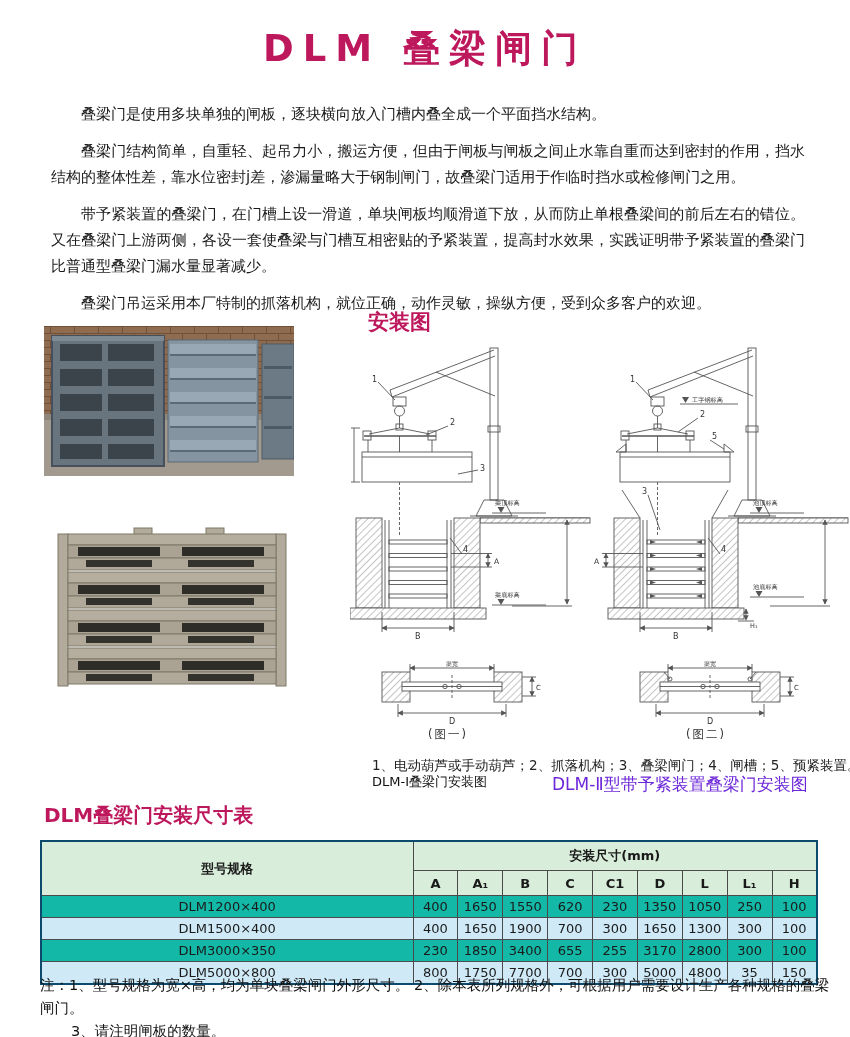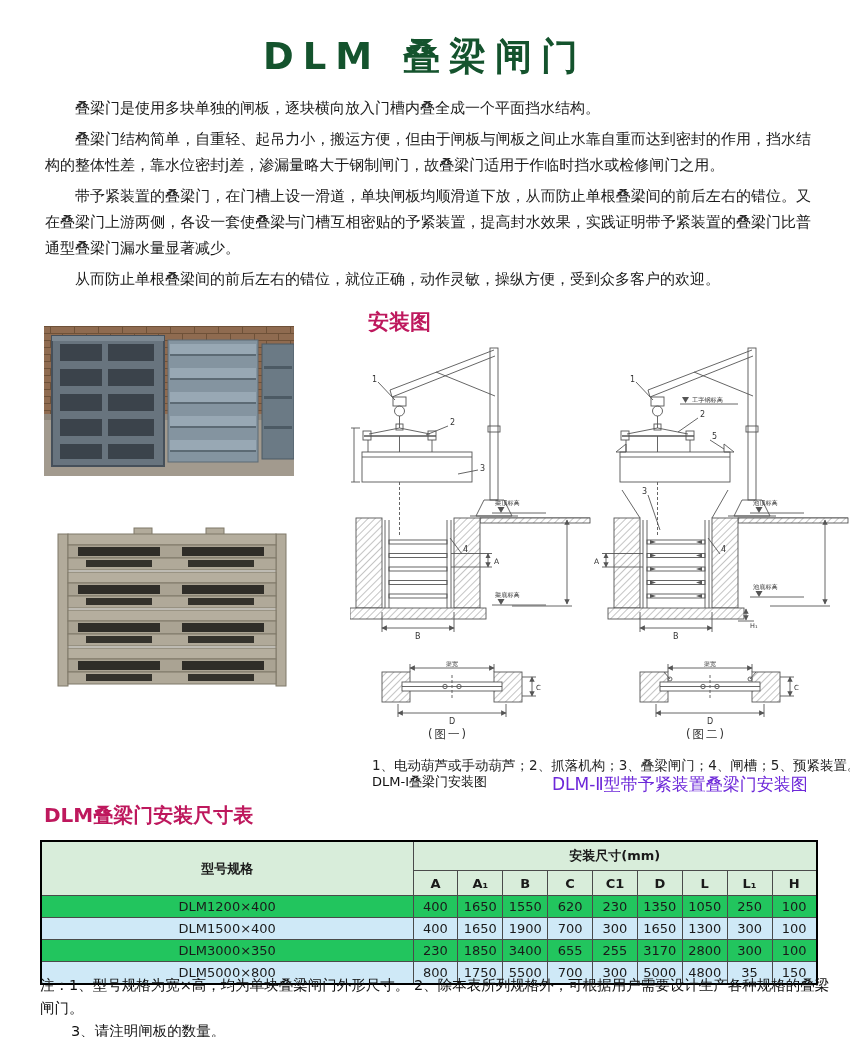--- a/index.html
+++ b/index.html
@@ -3,38 +3,38 @@
 <meta charset="utf-8">
 <style>
   html,body{margin:0;padding:0}
   body{
     width:850px;height:1037px;background:#ffffff;position:relative;
     font-family:"DejaVu Sans","Liberation Sans",sans-serif;color:#1a1a1a;
     overflow:hidden;
   }
   .abs{position:absolute}
   .page-title{
-    top:32px;left:0;width:100%;text-align:center;
-    font-size:37px;font-weight:bold;color:#14532d;letter-spacing:9px;
+    top:24px;left:0;width:100%;text-align:center;
+    font-size:37px;font-weight:bold;color:#be185d;letter-spacing:9px;
   }
   .intro{top:90px;left:40px;width:776px;max-height:236px;overflow:hidden;
     font-size:15px;line-height:26px;text-align:justify}
-  .intro p{margin:5px;text-indent:2em}
+  .intro p{margin:11px;text-indent:2em}
   .blue-heading{color:#be185d;font-weight:bold}
   .install-heading{left:368px;top:308px;font-size:21px}
   .table-heading{left:44px;top:802px;font-size:20px}
   .photo1{left:44px;top:326px}
   .photo2{left:46px;top:520px}
   .diagram-svg{left:350px;top:338px}
   .legend{left:372px;top:757px;font-size:13.5px;color:#222;white-space:nowrap}
   .fig-cap1{left:372px;top:773px;font-size:13px;color:#111}
   .fig-cap2{left:552px;top:773px;font-size:17px;color:#6d28d9}
   table.size-table{
     left:40px;top:840px;width:778px;border-collapse:collapse;table-layout:fixed;
-    font-size:13px;text-align:center;border:2px solid #000000;background:#22c55e;
+    font-size:13px;text-align:center;border:2px solid #0c4a6e;background:#14b8a6;
   }
   .size-table th,.size-table td{border:1px solid #4a4a4a;padding:1px 2px;overflow:hidden}
   .size-table thead th{background:#d8edda;font-weight:bold}
   .size-table .th-group{height:26px}
   .size-table .th-sub th{height:22px}
   .size-table tbody td{height:19px}
   .size-table col.col-model{width:372px}
   .size-table tbody tr.alt{background:#cfe9f7}
   .notes{left:40px;top:974px;width:792px;font-size:14.5px;line-height:23px;color:#111}
   .notes .n2{margin-left:31px}
@@ -42,21 +42,21 @@
 </style>
 </head>
 <body>
 
 <div class="abs page-title">DLM 叠梁闸门</div>
 
 <div class="abs intro">
   <p>叠梁门是使用多块单独的闸板，逐块横向放入门槽内叠全成一个平面挡水结构。</p>
   <p>叠梁门结构简单，自重轻、起吊力小，搬运方便，但由于闸板与闸板之间止水靠自重而达到密封的作用，挡水结构的整体性差，靠水位密封j差，渗漏量略大于钢制闸门，故叠梁门适用于作临时挡水或检修闸门之用。</p>
   <p>带予紧装置的叠梁门，在门槽上设一滑道，单块闸板均顺滑道下放，从而防止单根叠梁间的前后左右的错位。又在叠梁门上游两侧，各设一套使叠梁与门槽互相密贴的予紧装置，提高封水效果，实践证明带予紧装置的叠梁门比普通型叠梁门漏水量显著减少。</p>
-  <p>从而防止单根叠梁间的前后左右的错位，就位正确，动作灵敏，操纵方便，受到众多客户的欢迎。</p>
+  <p>叠梁门吊运采用本厂特制的抓落机构，就位正确，动作灵敏，操纵方便，受到众多客户的欢迎。</p>
 </div>
 
 <svg class="abs photo1" width="250" height="150" viewBox="0 0 250 150">
   <defs>
     <pattern id="bricks" width="24" height="14" patternUnits="userSpaceOnUse">
       <rect width="24" height="14" fill="#8f6b50"></rect>
       <rect width="24" height="1" y="0" fill="#6e5138"></rect>
       <rect width="24" height="1" y="7" fill="#6e5138"></rect>
       <rect width="1" height="7" x="6" y="0" fill="#6e5138"></rect>
       <rect width="1" height="7" x="18" y="7" fill="#6e5138"></rect>
@@ -457,21 +457,21 @@
       <td>255</td>
       <td>3170</td>
       <td>2800</td>
       <td>300</td>
       <td>100</td>
     </tr>
     <tr class="alt">
       <td>DLM5000×800</td>
       <td>800</td>
       <td>1750</td>
-      <td>5500</td>
+      <td>7700</td>
       <td>700</td>
       <td>300</td>
       <td>5000</td>
       <td>4800</td>
       <td>35</td>
       <td>150</td>
     </tr>
   </tbody>
 </table>
 

